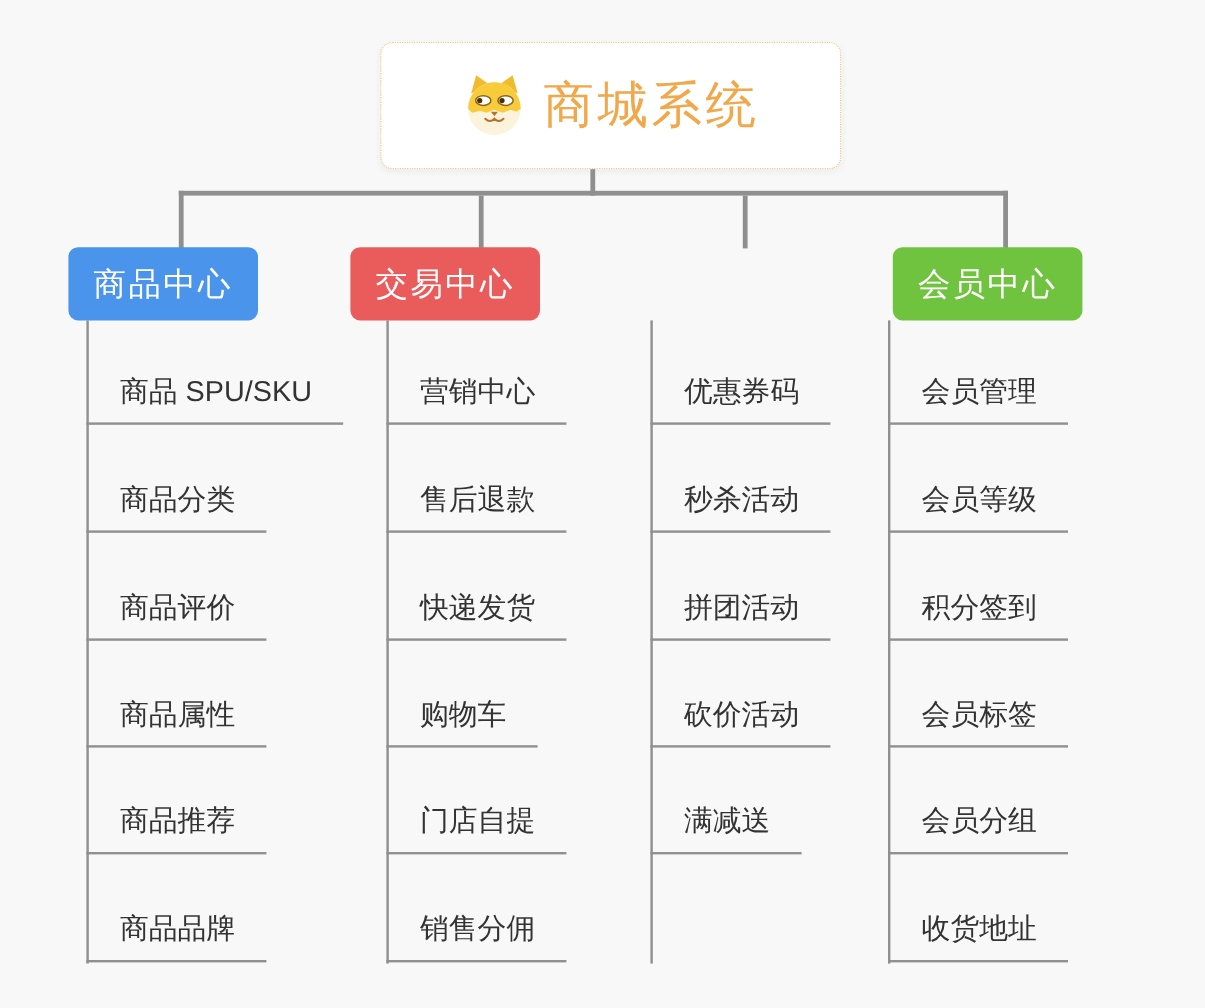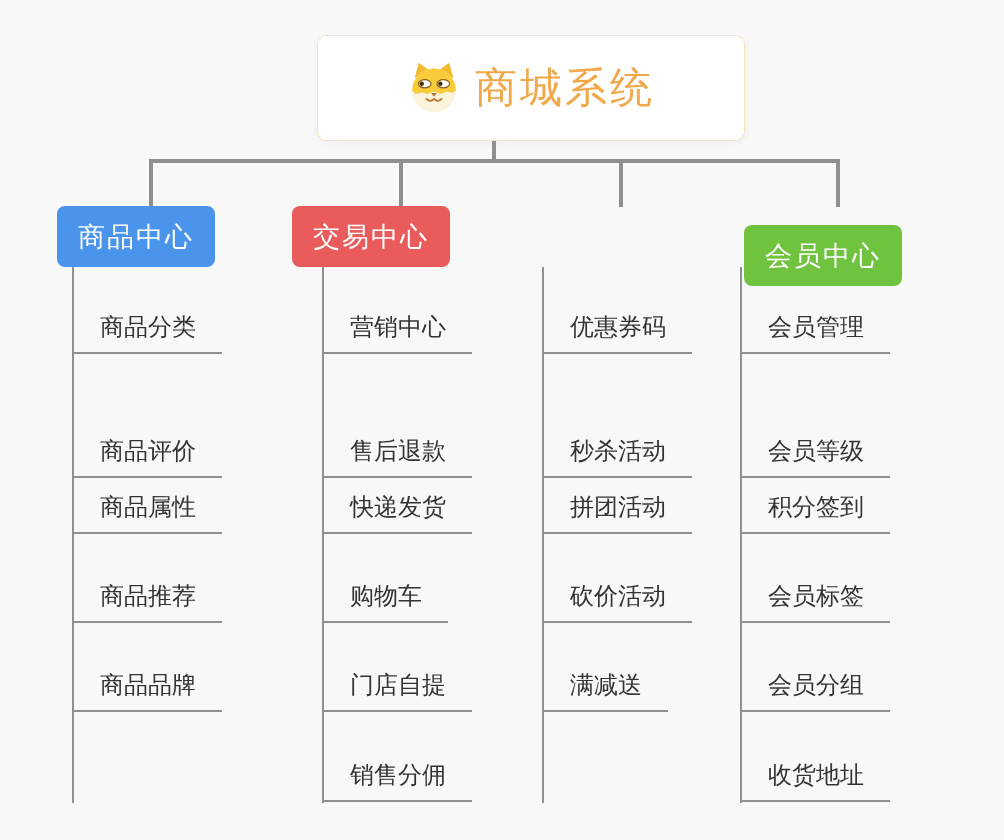--- a/index.html
+++ b/index.html
@@ -6,21 +6,21 @@
   body{
     width:1004px;height:840px;
     background:#f8f8f8;
     font-family:"Liberation Sans","DejaVu Sans",sans-serif;
     overflow:hidden;
   }
   .canvas{position:relative;width:1004px;height:840px;}
 
   
   .root-node{
-    position:absolute;left:317px;top:35px;width:428px;height:106px;
+    position:absolute;left:317px;top:35px;width:384px;height:106px;
     background:#ffffff;
     border:1px dotted #f2c77e;
     border-radius:10px;
     box-shadow:0 2px 6px rgba(0,0,0,0.05);
     display:flex;align-items:center;justify-content:center;gap:14px;
     box-sizing:border-box;
   }
   .root-title{
     font-size:42px;letter-spacing:3px;line-height:1;
     white-space:nowrap;
@@ -60,21 +60,21 @@
   }
   .child-item{
     position:absolute;left:0;
     white-space:nowrap;
     font-size:24px;line-height:30px;color:#333333;
     padding:0 26px 10px 28px;
     border-bottom:2px solid #909090;
     width:max-content;
   }
   .child-item:nth-of-type(2){top:45px;}
-  .child-item:nth-of-type(3){top:135px;margin-top:34px;}
+  .child-item:nth-of-type(3){top:135px;}
   .child-item:nth-of-type(4){top:225px;}
   .child-item:nth-of-type(5){top:314px;}
   .child-item:nth-of-type(6){top:403px;}
   .child-item:nth-of-type(7){top:493px;}
 </style>
 </head>
 <body>
 
 <div class="canvas">
 
@@ -96,24 +96,25 @@
 
   <div class="conn stem"></div>
   <div class="conn bus"></div>
   <div class="conn stub-1"></div>
   <div class="conn stub-2"></div>
   <div class="conn stub-3"></div>
   <div class="conn stub-4"></div>
 
   <div class="branch-box b1" style="background: rgb(75, 148, 235);">商品中心</div>
   <div class="branch-box b2" style="background: rgb(234, 92, 92);">交易中心</div>
-  <div class="branch-box b4" style="background: rgb(111, 195, 62); margin-top: 19px;">会员中心</div>
+  <div class="branch-box b4" style="background: rgb(111, 195, 62);">会员中心</div>
 
   <div class="column c1">
     <div class="vline"></div>
+    <div class="child-item">商品 SPU/SKU</div>
     <div class="child-item">商品分类</div>
     <div class="child-item">商品评价</div>
     <div class="child-item">商品属性</div>
     <div class="child-item">商品推荐</div>
     <div class="child-item">商品品牌</div>
   </div>
 
   <div class="column c2">
     <div class="vline"></div>
     <div class="child-item">营销中心</div>

